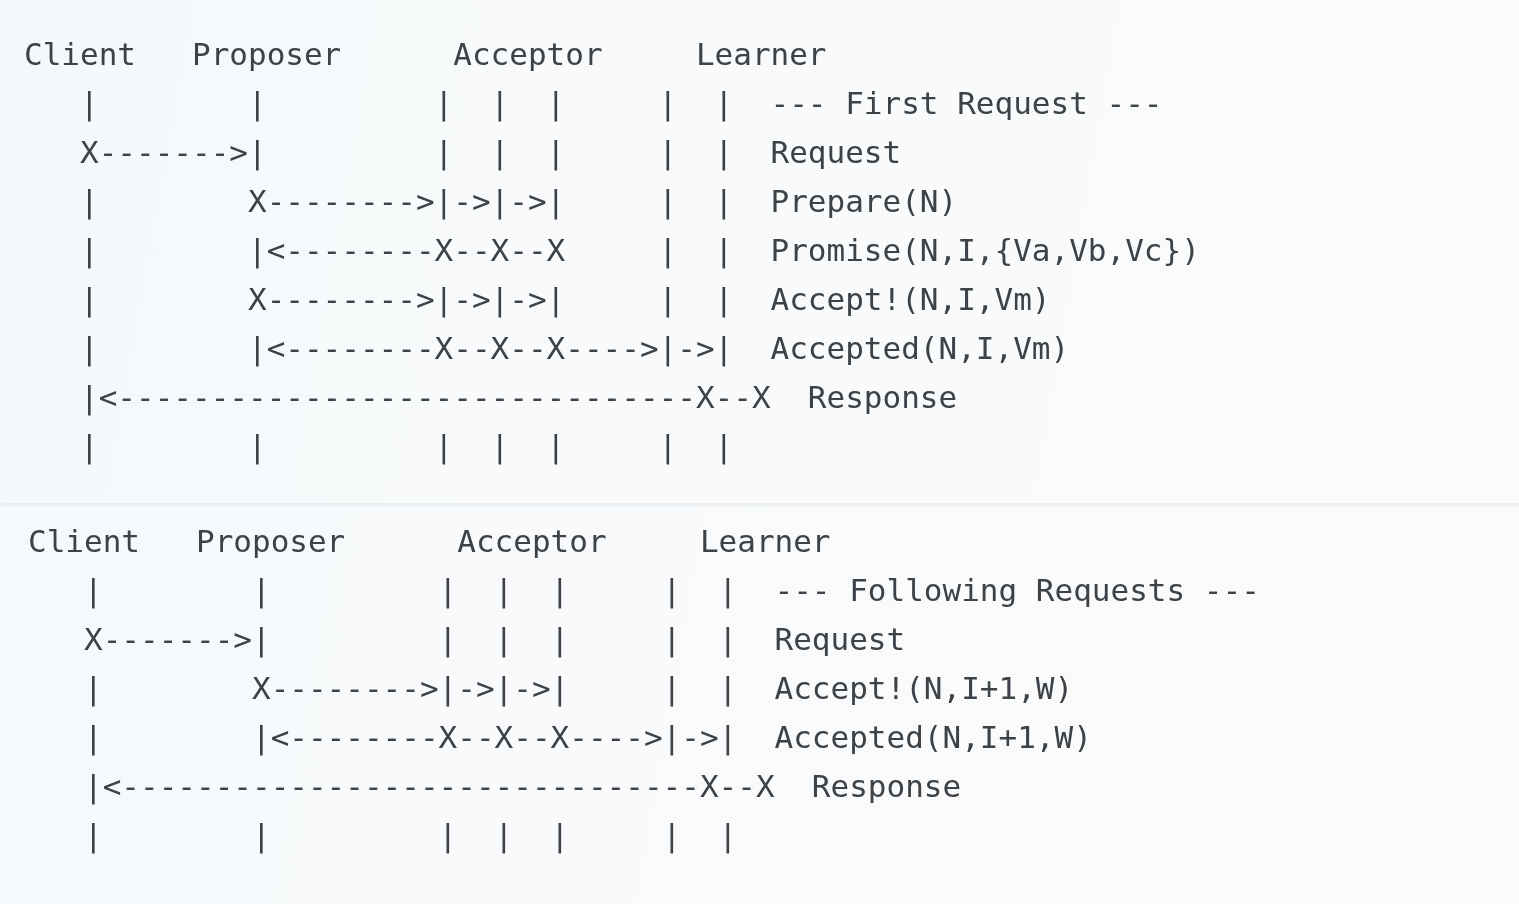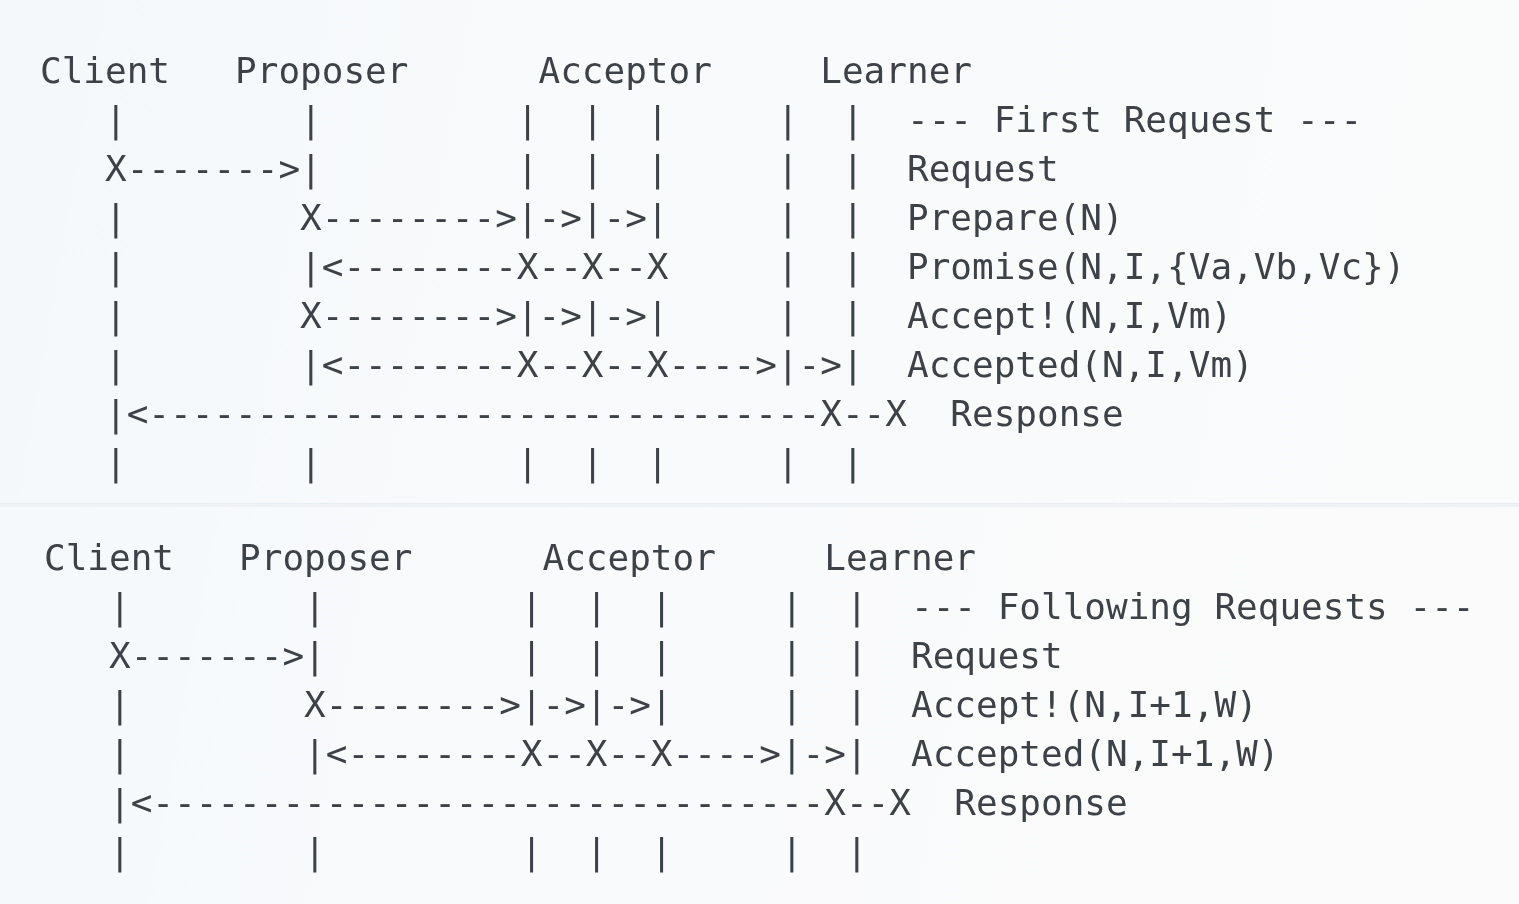--- a/index.html
+++ b/index.html
@@ -40,23 +40,23 @@
     background: linear-gradient(100deg,#f5f9fc 0%, #f9fafb 40%, #fbfbfb 100%);
   }
   .block-divider {
     height: 3px;
     width: 100%;
     background: #eef2f5;
     border-top: 1px solid #e8edf1;
     flex: none;
   }
   pre.ascii {
-    margin: 16px;
+    margin: 0;
     font-family: "DejaVu Sans Mono", "Liberation Mono", monospace;
-    font-size: 36px;
+    font-size: 31px;
     line-height: 49px;
     letter-spacing: 0px;
     color: #3c4248;
     white-space: pre;
     -webkit-font-smoothing: antialiased;
   }
   #block-first pre.ascii {
     padding-left: 24px;
   }
   #block-following pre.ascii {

